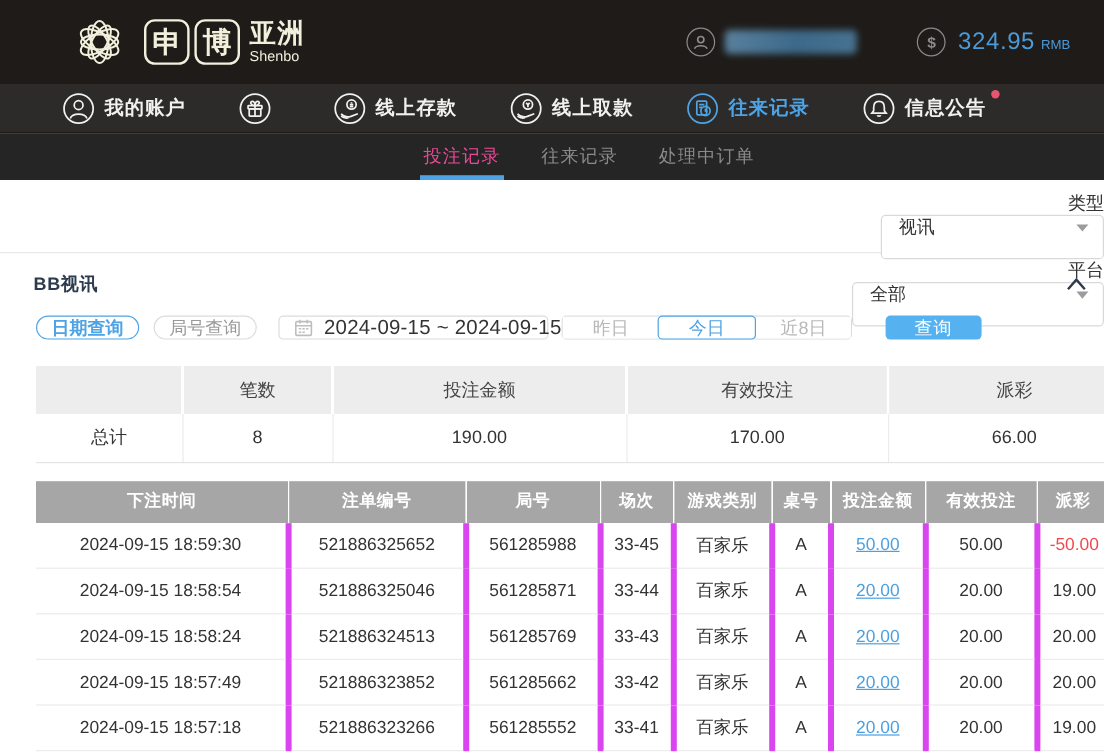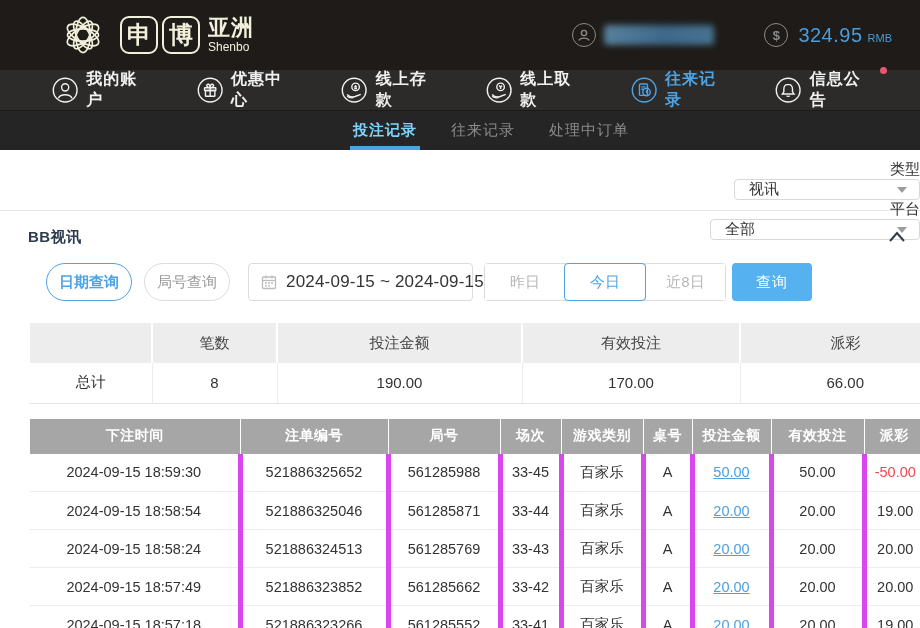--- a/index.html
+++ b/index.html
@@ -26,54 +26,54 @@
   .mainnav { height:41px; background:#2c2b2a; border-bottom:1px solid #1b1a19; display:flex; align-items:center; padding-left:52px; }
   .nav-item { display:flex; align-items:center; color:#f1f1f1; margin-right:44px; cursor:pointer; position:relative; }
   .nav-item .nav-ic { width:27px; height:27px; margin-right:8px; color:inherit; }
   .nav-item .nav-label { font-size:16px; font-weight:700; letter-spacing:1px; }
   .nav-item.active { color:#4da3e4; }
   .nav-dot { position:absolute; top:-2px; right:-11px; width:7px; height:7px; border-radius:50%; background:#e75671; }
 
   
   .subtabs { height:39px; background:#262525; display:flex; align-items:stretch; padding-left:350px; }
   .subtab { display:flex; align-items:center; padding:0 3px; margin-right:28px; font-size:15px; color:#8a8a8a; position:relative; cursor:pointer; letter-spacing:1px; }
-  .subtab.active { color:#7dd3fc;font-weight:bold; }
+  .subtab.active { color:#ec4899; }
   .subtab.active::after { content:""; position:absolute; left:0; right:0; bottom:0; height:4px; background:#4da3e4; }
 
   
   .filter-row { margin-top:10px; height:40px; display:flex; align-items:flex-end;flex-direction:column; }
   .filter-label { font-size:15px; color:#333; }
   .lbl-type { margin-left:197px; }
   .lbl-platform { margin-left:54px; }
-  .select { height:40px; border:1px solid #d9d9d9; border-radius:4px; display:flex; align-items:center; padding:0 12px 0 14px; margin-left:15px; cursor:pointer; background:#fff; }
+  .select { height:40px; border:1px solid #d9d9d9; border-radius:4px; display:flex; align-items:center; padding:0 12px 16px 14px; margin-left:15px; cursor:pointer; background:#fff; }
   .select-type { width:186px; }
   .select-platform { width:210px; }
   .select .sel-value { font-size:15px; color:#333; flex:1; }
   .caret-down { width:0; height:0; border-left:5px solid transparent; border-right:5px solid transparent; border-top:6px solid #9c9c9c; }
 
   .divider { margin-top:10px; border-top:1px solid #e8e8e8; }
 
   
   .section-head { height:52px; display:flex; align-items:center; padding:0 14px 0 28px; }
   .section-title { font-size:15px; font-weight:700; color:#2c3b4e; letter-spacing:.5px; }
   .chevron-up { margin-left:auto; width:18px; height:14px; cursor:pointer; color:#2c3b4e; }
 
   
-  .query-row { height:38px; display:flex; align-items:stretch; padding-left:46px;border-radius:17px; }
+  .query-row { height:20px; display:flex; align-items:stretch; padding-left:30px;border-radius:17px; }
   .pill { width:86px; border-radius:19px; display:flex; align-items:center; justify-content:center; font-size:15px; cursor:pointer; background:#fff; }
   .pill-date { border:1px solid #4da3e4; color:#4da3e4; font-weight:700; }
   .pill-round { border:1px solid #dcdcdc; color:#999; margin-left:12px; }
   .date-input { margin-left:18px; width:225px; border:1px solid #dcdcdc; border-radius:4px; display:flex; align-items:center; padding:0 10px 0 12px; cursor:text; background:#fff; }
   .cal-ic { width:16px; height:16px; color:#bdbdbd; margin-right:9px; flex:0 0 auto; }
   .date-text { font-size:17px; color:#333; letter-spacing:.2px; white-space:nowrap; }
   .seg-group { margin-left:11px; display:flex; border:1px solid #dcdcdc; border-radius:4px; overflow:visible; }
   .seg { width:80px; display:flex; align-items:center; justify-content:center; font-size:15px; color:#b8b8b8; cursor:pointer; background:#fff; }
   .seg + .seg { border-left:1px solid #dcdcdc; }
   .seg.active { border:1px solid #4da3e4; border-radius:4px; color:#4da3e4; margin:-1px; width:82px; background:#fff; z-index:1; }
-  .search-btn { margin-left:6px; width:80px; border:none; border-radius:4px; background:#55b1ef; color:#fff; font-size:15px; cursor:pointer; font-family:inherit; letter-spacing:1px; }
+  .search-btn { margin-left:28px; width:80px; border:none; border-radius:4px; background:#55b1ef; color:#fff; font-size:15px; cursor:pointer; font-family:inherit; letter-spacing:1px; }
 
   
   table { border-collapse:collapse; table-layout:fixed; }
   td,th { overflow:hidden; white-space:nowrap; }
 
   .summary-table { margin:22px 0 0 30px; width:920px; }
   .summary-table th { height:40px; background:#ededed; font-size:15px; font-weight:400; color:#444; text-align:center; border-right:2px solid #fff; }
   .summary-table th:last-child { border-right:none; }
   .summary-table td { height:40px; background:#fff; font-size:15px; color:#333; text-align:center; border-right:1px solid #ececec; border-bottom:1px solid #e4e4e4; }
   .summary-table td:last-child { border-right:none; }
@@ -139,21 +139,20 @@
     <div class="nav-item">
       <span class="nav-ic">
         <svg viewBox="0 0 28 28" fill="none" stroke="currentColor" stroke-width="1.5">
           <circle cx="14" cy="14" r="12.6"></circle>
             <rect x="8" y="11.5" width="12" height="2.8" rx="0.5"></rect>
             <rect x="9" y="14.3" width="10" height="6.2" rx="0.5"></rect>
             <line x1="14" y1="11.5" x2="14" y2="20.5"></line>
             <path d="M14,11.5 c-3.6,0 -4.8,-3.4 -2.4,-3.8 c1.8,-0.3 2.4,2 2.4,3.8 c0,-1.8 0.6,-4.1 2.4,-3.8 c2.4,0.4 1.2,3.8 -2.4,3.8 z"></path>
         </svg>
       </span>
-      <span class="nav-label">优惠中心</span>
     </div>
     <div class="nav-item">
       <span class="nav-ic">
         <svg viewBox="0 0 28 28" fill="none" stroke="currentColor" stroke-width="1.5">
           <circle cx="14" cy="14" r="12.6"></circle>
             <circle cx="15.5" cy="10.5" r="4"></circle>
             <path d="M14,10.5 h3 M14,12.2 h3 M15.5,8.5 v1.2"></path>
             <path d="M6.5,18.5 c2.5,2.8 6,3 8.5,2.2 l6,-2.2"></path>
             <path d="M6.5,20.5 c2,1.6 4.5,1.9 6.5,1.4"></path>
         </svg>

